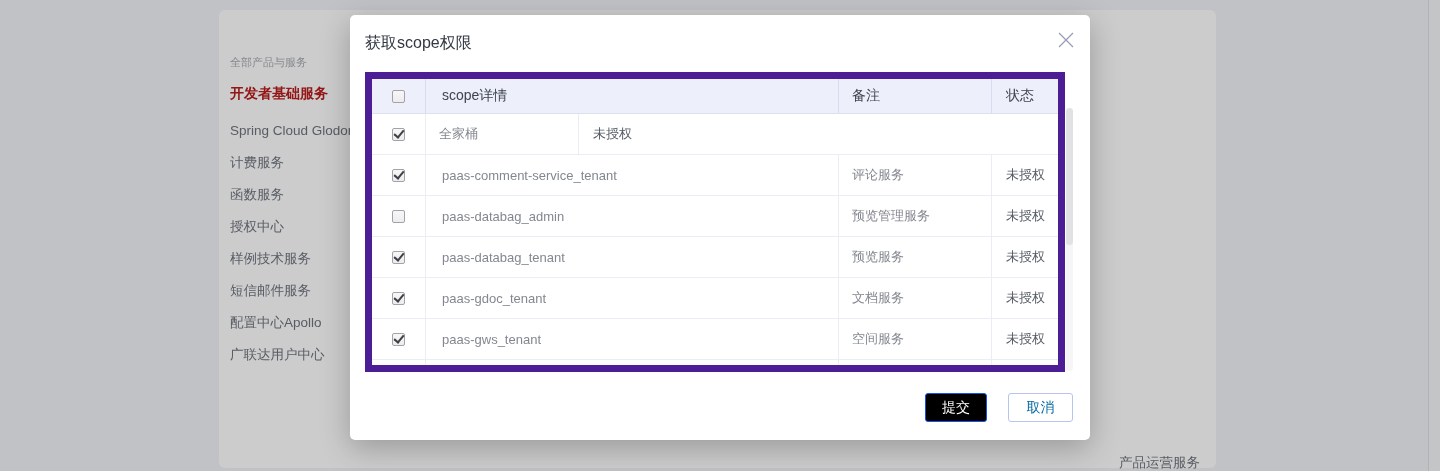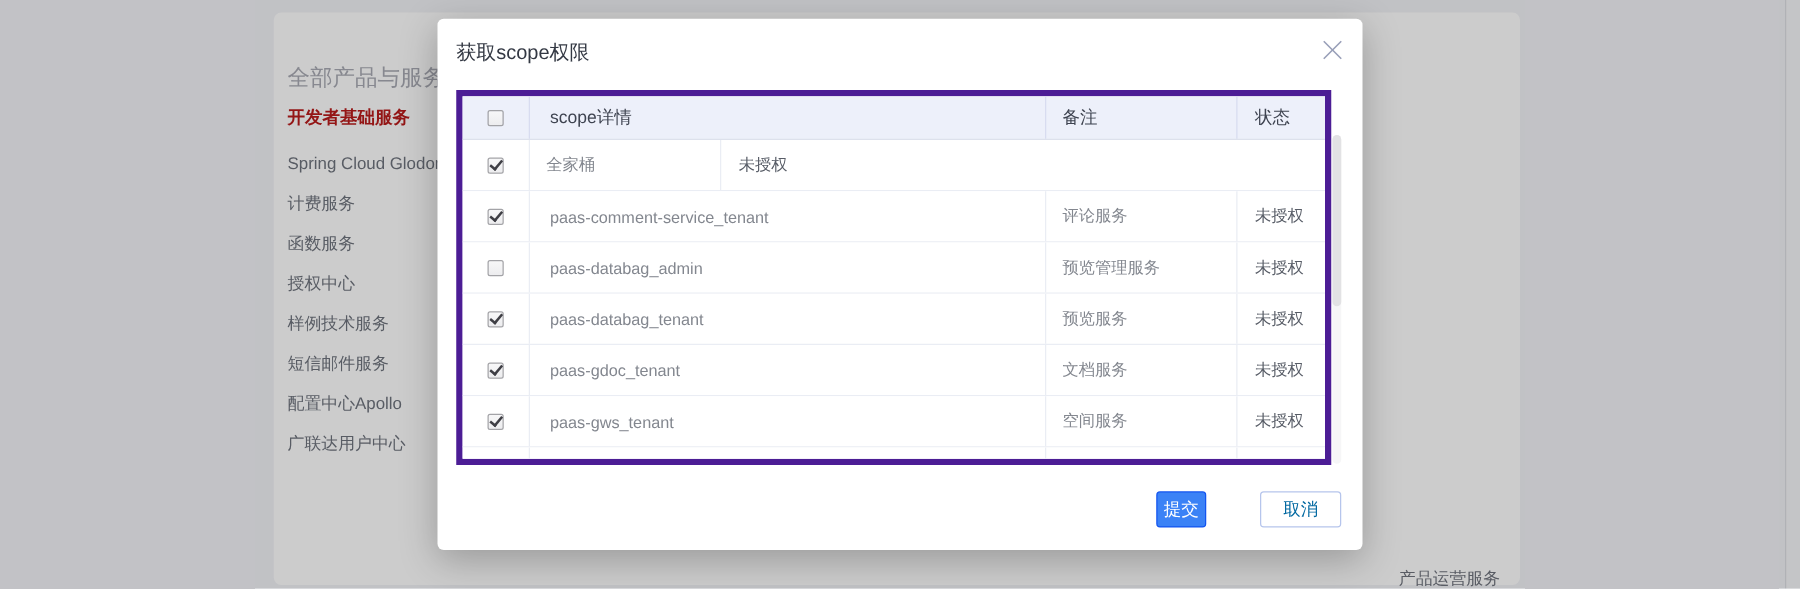--- a/index.html
+++ b/index.html
@@ -2,38 +2,38 @@
 <html><head>
 <meta charset="utf-8">
 <style>
   html,body{margin:0;padding:0;}
   body{font-family:"Liberation Sans","DejaVu Sans",sans-serif;}
   .stage{position:relative;width:1440px;height:471px;overflow:hidden;background:#f2f3f7;}
 
   
   .card{position:absolute;left:219px;top:10px;width:997px;height:458px;background:#ffffff;border-radius:6px;}
   .sidebar{position:absolute;left:11px;top:0;width:160px;height:100%;}
-  .sb-header{position:absolute;left:0;top:44px;font-size:18px;line-height:16px;color:#a9abb4;white-space:nowrap;}
+  .sb-header{position:absolute;left:0;top:44px;font-size:11px;line-height:16px;color:#a9abb4;white-space:nowrap;}
   .sb-active{position:absolute;left:0;top:76px;font-size:14px;line-height:14px;font-weight:bold;color:#b91c1c;white-space:nowrap;}
   .sb-list{position:absolute;left:0;top:105px;display:flex;flex-direction:column;}
   .sb-item{height:32px;line-height:32px;font-size:13.5px;color:#6f747e;white-space:nowrap;cursor:pointer;}
   .bg-col-title{position:absolute;left:900px;top:444px;font-size:13.5px;color:#70747e;}
   .win-scrollbar{position:absolute;right:0;top:0;width:11px;height:471px;background:#f6f7f9;border-left:1px solid #dddfe4;}
 
   
   .overlay{position:absolute;inset:0;background:rgba(0,0,0,0.2);z-index:10;}
 
   
   .modal{position:absolute;left:350px;top:15px;width:740px;height:425px;background:#fff;border-radius:5px;
          box-shadow:0 8px 30px rgba(0,0,0,0.25);z-index:20;}
   .modal-title{position:absolute;left:15px;top:17px;font-size:16px;line-height:22px;color:#333843;}
   .close-btn{position:absolute;left:704px;top:13px;width:24px;height:24px;cursor:pointer;display:flex;align-items:center;justify-content:center;}
 
   
-  .tbl{position:absolute;left:15px;top:57px;width:700px;height:300px;border:5px solid #4c1d95;box-sizing:border-box;overflow:hidden;background:#fff;}
+  .tbl{position:absolute;left:15px;top:57px;width:700px;height:300px;border:7px solid #4c1d95;box-sizing:border-box;overflow:hidden;background:#fff;}
   .thead{display:flex;height:35px;background:#edf0fa;border-bottom:1px solid #dde1ec;box-sizing:border-box;}
   .th{display:flex;align-items:center;font-size:14px;color:#3e4350;box-sizing:border-box;border-right:1px solid #d8dcf0;}
   .th:last-child{border-right:none;}
   .tr{display:flex;height:41px;border-bottom:1px solid #eaedf4;box-sizing:border-box;background:#fff;}
   .td{display:flex;align-items:center;font-size:13px;box-sizing:border-box;border-right:1px solid #eaedf4;}
   .td:last-child{border-right:none;}
   .c1{width:54px;justify-content:center;}
   .c2{width:413px;padding-left:16px;}
   .c3{width:153px;padding-left:13px;}
   .c4{flex:1;padding-left:14px;}
@@ -46,21 +46,21 @@
   .cb.checked::after{content:"";position:absolute;left:1px;top:1px;width:8px;height:4px;
       border-left:2px solid #3f3f45;border-bottom:2px solid #3f3f45;transform:rotate(-50deg);}
 
   
   .tbl-scroll{position:absolute;left:716px;top:93px;width:7px;height:263px;background:#f6f6f7;border-radius:4px;}
   .tbl-thumb{position:absolute;left:0;top:0;width:7px;height:137px;background:#e2e2e4;border-radius:4px;cursor:pointer;}
 
   
   .btn{position:absolute;top:378px;height:29px;border-radius:3px;font-size:14px;display:flex;align-items:center;justify-content:center;
        box-sizing:border-box;cursor:pointer;}
-  .btn-submit{left:575px;width:40px;background:#3b82f6;color:#ffffff;border:1px solid #1254f0;}
+  .btn-submit{left:575px;width:62px;background:#000000;color:#ffffff;border:1px solid #1254f0;}
   .btn-cancel{left:658px;width:65px;background:#ffffff;color:#0369a1;border:1px solid #b6c5ec;}
 </style>
 </head>
 <body>
 
 <div class="stage">
 
   <div class="card">
     <div class="sidebar">
       <div class="sb-header">全部产品与服务</div>

